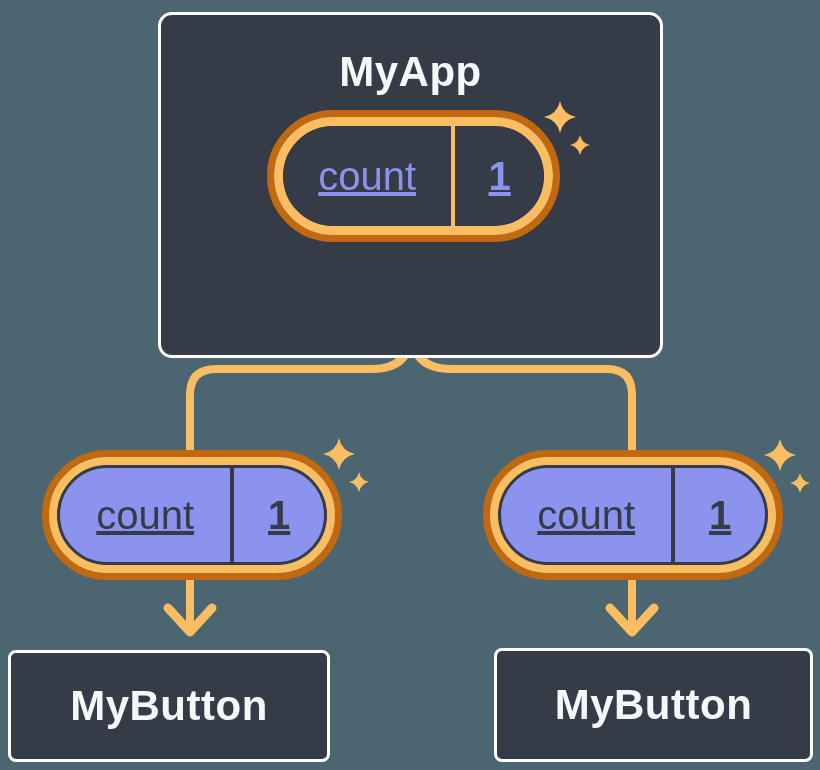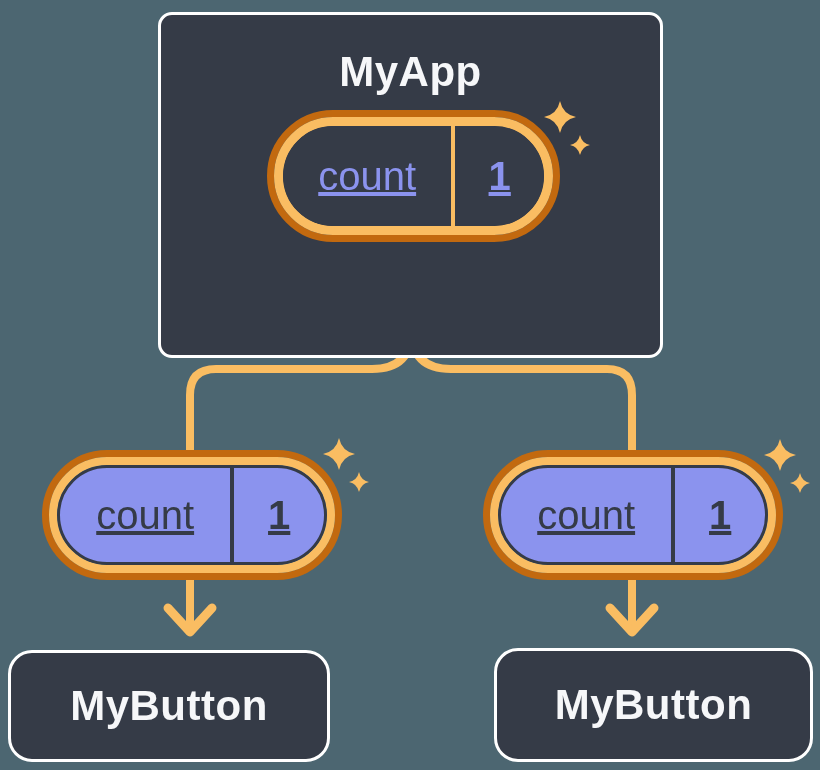--- a/index.html
+++ b/index.html
@@ -28,21 +28,21 @@
     border-radius:14px;
     align-items:flex-start;
   }
   .box-title{
     color:#F6F7F9;
     font-size:42px;font-weight:600;
     letter-spacing:0.5px;
     line-height:1;
   }
   .root-box .box-title{margin-top:36px;}
-  .child-box{border-radius:24px;}
+  .child-box{border-radius:8px;}
   .child-box--left{left:8px;top:650px;width:322px;height:112px;}
   .child-box--right{left:494px;top:648px;width:319px;height:114px;}
 
   .pill-outer{
     position:absolute;z-index:3;
     border:7px solid #C2690F;
     border-radius:999px;
     box-sizing:border-box;
   }
   .pill-top{left:267px;top:110px;width:293px;height:132px;}

